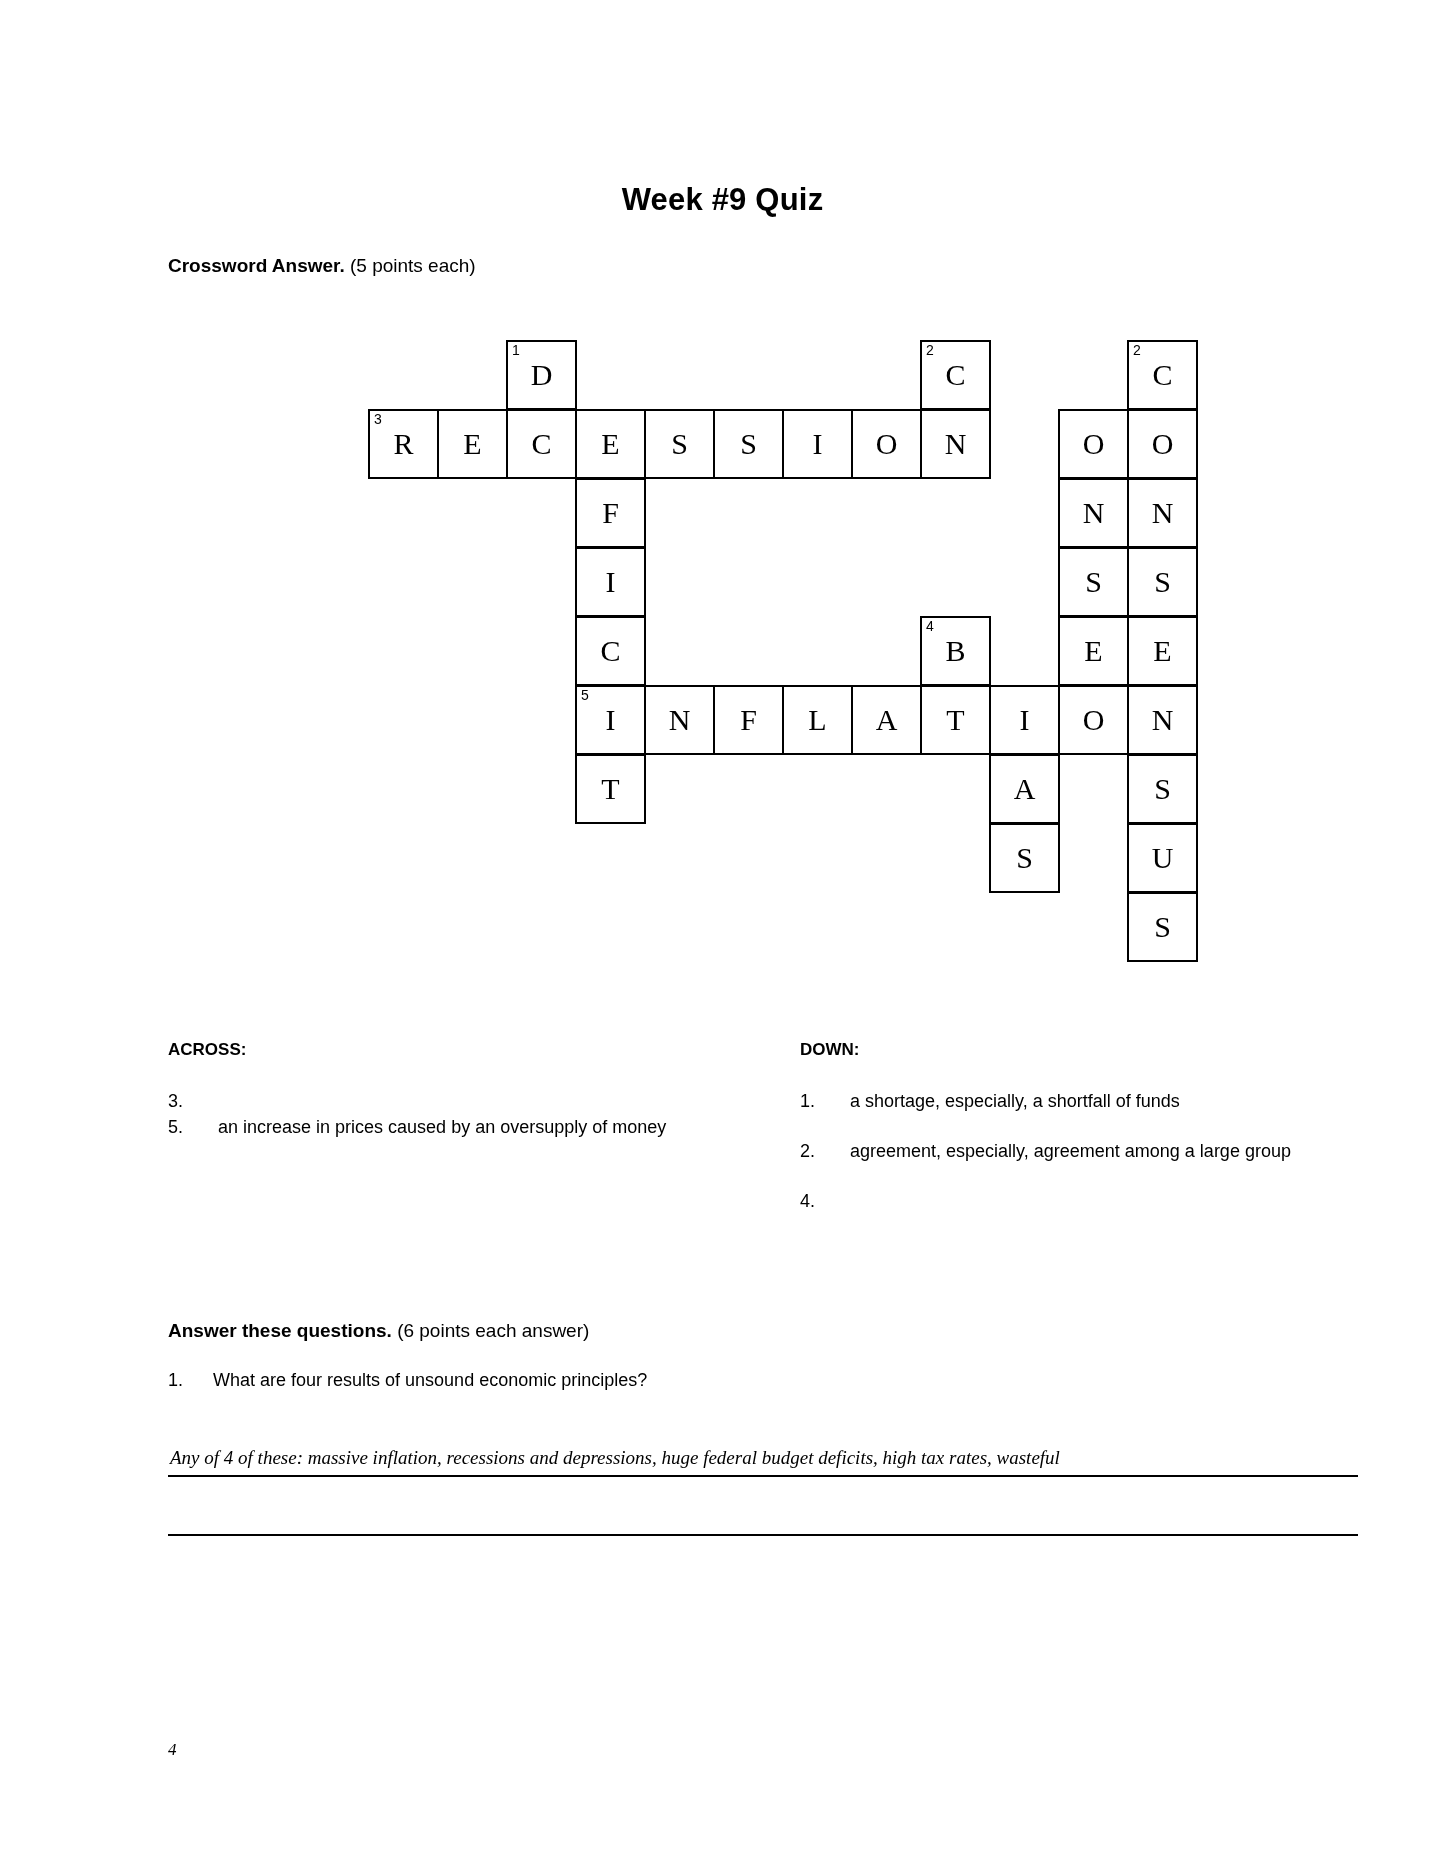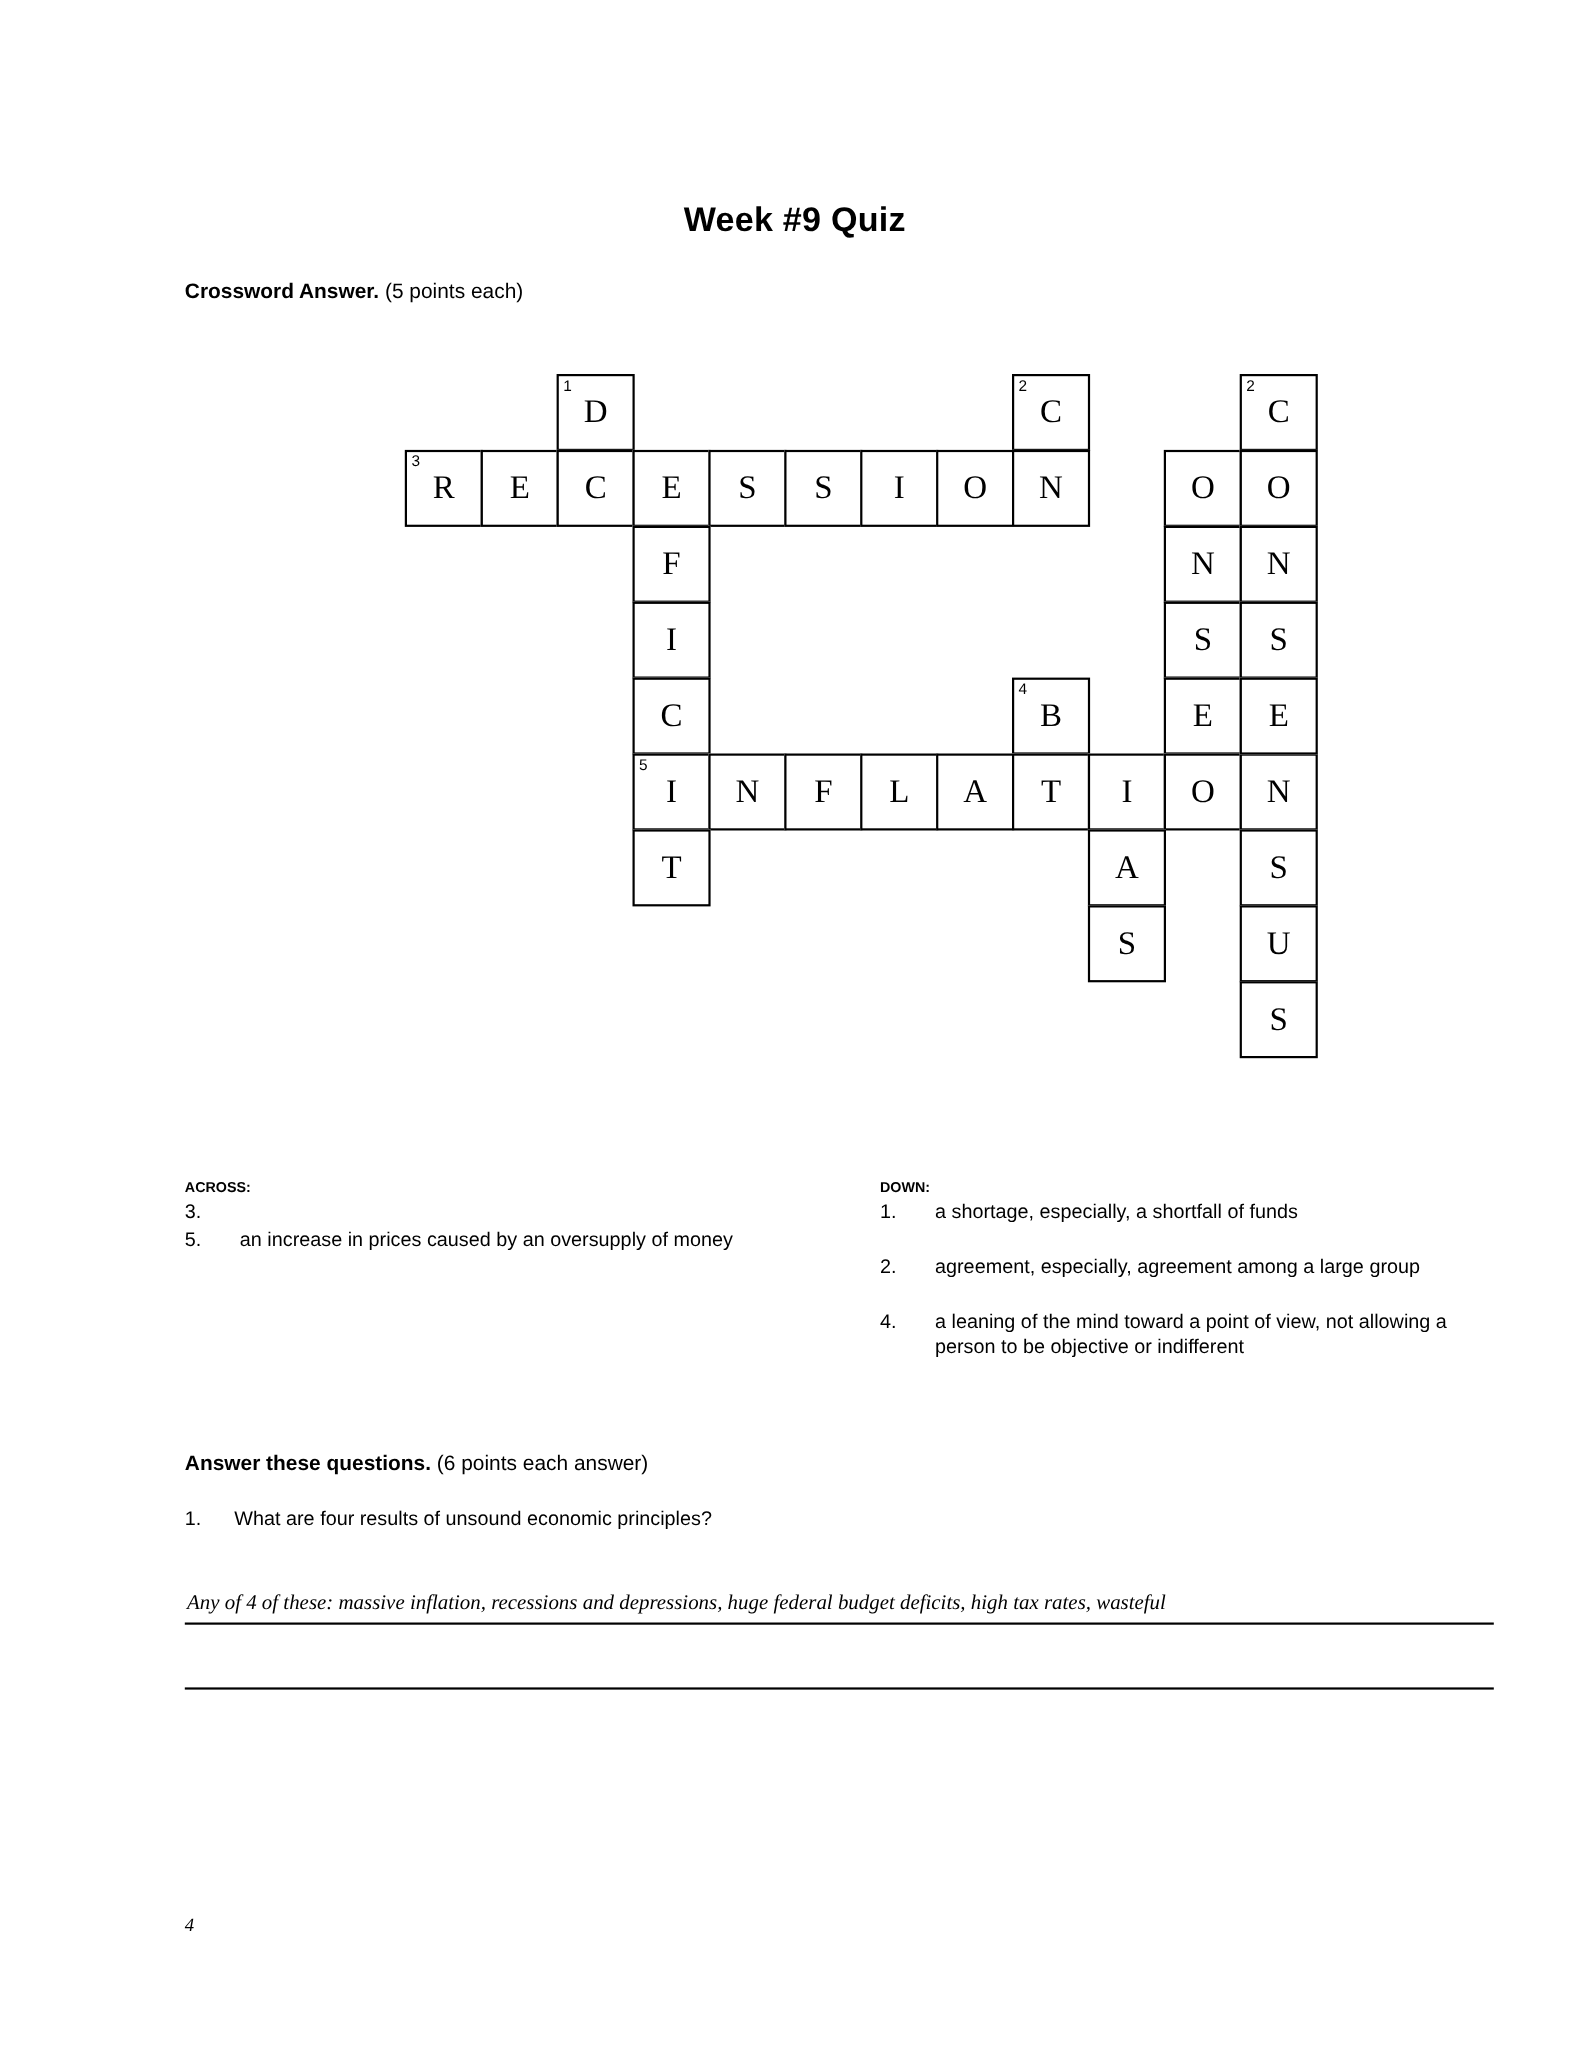--- a/index.html
+++ b/index.html
@@ -72,23 +72,22 @@
     top: 1px;
     left: 4px;
     font-family: "Liberation Sans", sans-serif;
     font-size: 14px;
     line-height: 1.1;
   }
 
   
   .clue-head {
     position: absolute;
-    font-size: 13px;
+    font-size: 17px;
     font-weight: bold;
-    margin-top: 32px;
   }
   #across-head { top: 1040px; left: 168px; }
   #down-head  { top: 1040px; left: 800px; }
 
   .clue-list {
     position: absolute;
     font-size: 18px;
     line-height: 1.32;
   }
   #across-list { top: 1090px; left: 168px; width: 545px; }
@@ -294,21 +293,21 @@
   <div class="clue-head" id="across-head">ACROSS:</div>
   <div class="clue-list" id="across-list">
       <div class="clue"><span class="cnum">3.</span></div>
       <div class="clue"><span class="cnum">5.</span><span>an increase in prices caused by an oversupply of money</span></div>
     </div>
 
   <div class="clue-head" id="down-head">DOWN:</div>
   <div class="clue-list" id="down-list">
       <div class="clue"><span class="cnum">1.</span><span>a shortage, especially, a shortfall of funds</span></div>
       <div class="clue"><span class="cnum">2.</span><span>agreement, especially, agreement among a large group</span></div>
-      <div class="clue"><span class="cnum">4.</span><span>a leaning of the mind toward a point of view, not allowing a person to be objective or indifferent</span></div>
+      <div class="clue"><span class="cnum">4.</span></div>
     </div>
 
   <div class="section-head" id="answer-head">
     <span>Answer these questions.</span>
     <span class="pts">(6 points each answer)</span>
   </div>
 
   <div class="question">
     <span class="qnum">1.</span>
     <span class="qtext">What are four results of unsound economic principles?</span>

